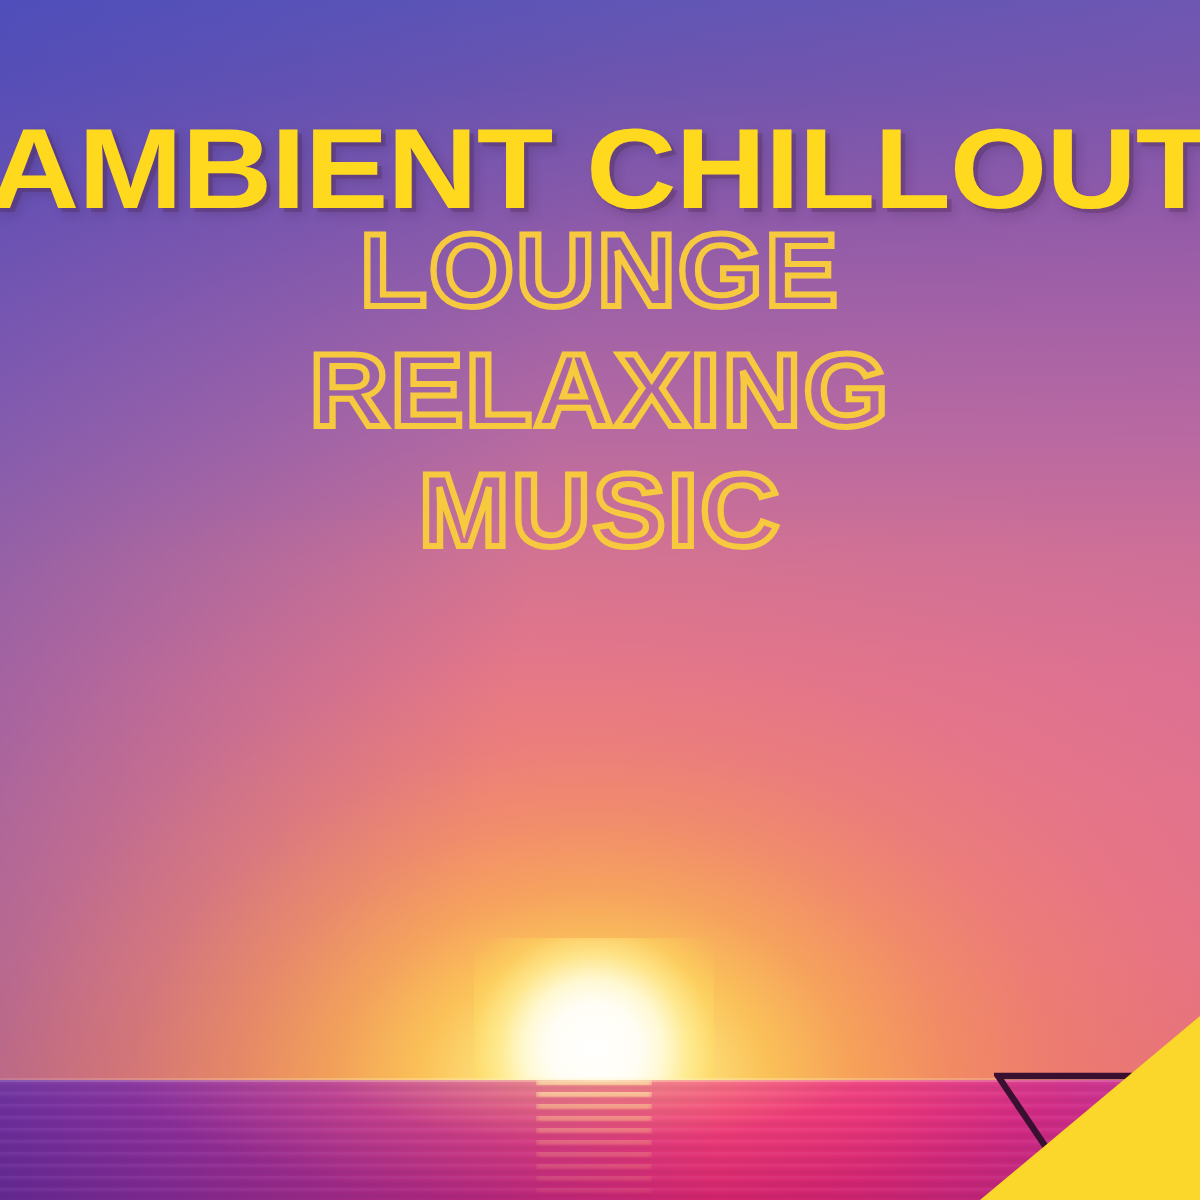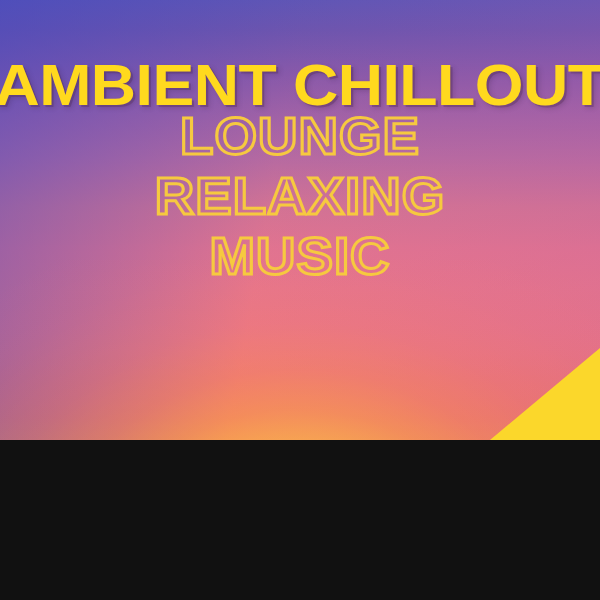--- a/index.html
+++ b/index.html
@@ -3,21 +3,21 @@
 <meta charset="utf-8">
 <style>
   html, body {
     margin: 0;
     padding: 0;
     background: #111;
   }
   #cover {
     position: relative;
     width: 600px;
-    height: 440px;
+    height: 600px;
     overflow: hidden;
     font-family: "Liberation Sans", sans-serif;
     user-select: none;
   }
 
   
   .sky {
     position: absolute;
     inset: 0;
     background:

